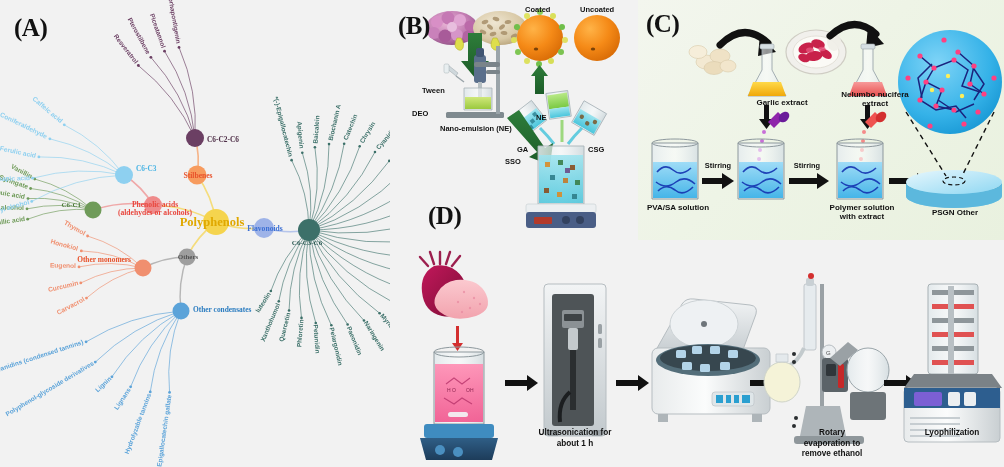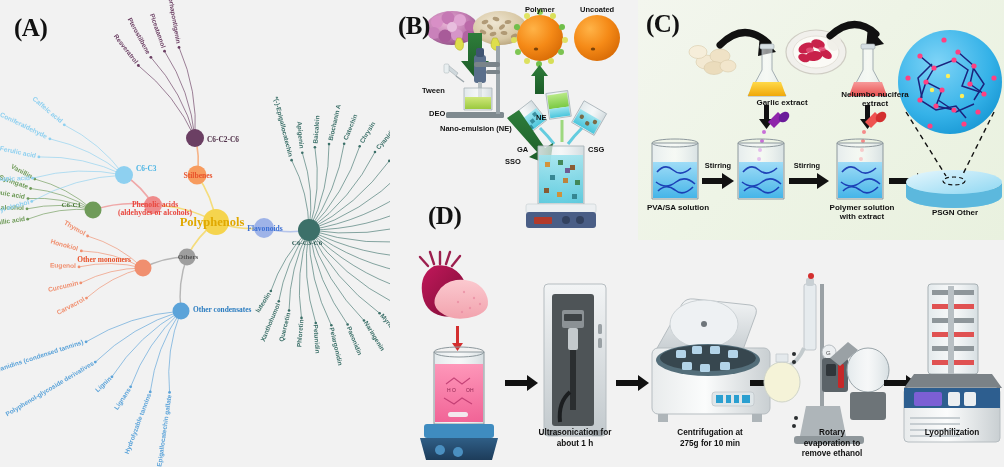--- a/index.html
+++ b/index.html
@@ -402,25 +402,25 @@
             <rect x="175" y="168" width="5" height="5" fill="#6b4f8a"></rect>
         </g>
         <rect x="136" y="204" width="70" height="9" rx="2" fill="#eceff1" stroke="#c5ccd0" stroke-width=".6"></rect>
         <rect x="136" y="212" width="70" height="16" rx="3" fill="#4a5e86"></rect>
         <rect x="144" y="217" width="18" height="7" rx="1" fill="#b33a2a"></rect>
         <circle cx="176" cy="220" r="4" fill="#33425f"></circle>
           <circle cx="190" cy="220" r="4" fill="#33425f"></circle>
       </g>
     </svg>
 
-    <div class="blab" style="left:39px;top:109px;">DEO</div>
+    <div class="blab" style="left:22px;top:109px;">DEO</div>
     <div class="blab" style="left:115px;top:109px;margin-top:48px;">SSO</div>
     <div class="blab" style="left:32px;top:86px;">Tween</div>
     <div class="blab" style="left:50px;top:124px;">Nano-emulsion (NE)</div>
-    <div class="blab" style="left:135px;top:5px;">Polymer</div>
+    <div class="blab" style="left:135px;top:5px;">Coated</div>
     <div class="blab" style="left:190px;top:5px;">Uncoated</div>
     <div class="blab" style="left:146px;top:113px;">NE</div>
     <div class="blab" style="left:127px;top:145px;">GA</div>
     <div class="blab" style="left:198px;top:145px;">CSG</div>
   </div>
 
   <div id="panelC">
     <div class="panel-tag" style="left:8px;top:10px;">(C)</div>
     <svg width="366" height="240">
       <defs>
@@ -800,21 +800,19 @@
           <path d="M520 178 h50"></path>
             <path d="M520 184 h50"></path>
             <path d="M520 190 h50"></path>
             <path d="M520 196 h50"></path>
         </g>
       </g>
     </svg>
 
     <div class="dlab" style="left:124px;top:188px;width:122px;white-space:pre-line;">Ultrasonication for
 about 1 h</div>
-    <div class="dlab" style="left:258px;top:188px;width:124px;white-space:pre-line;">Centrifugation at
-275g for 10 min</div>
     <div class="dlab" style="left:390px;top:188px;width:104px;white-space:pre-line;">Rotary
 evaporation to
 remove ethanol</div>
     <div class="dlab" style="left:514px;top:188px;width:96px;white-space:pre-line;">Lyophilization</div>
   </div>
 
 </div>
 
 </body></html>

